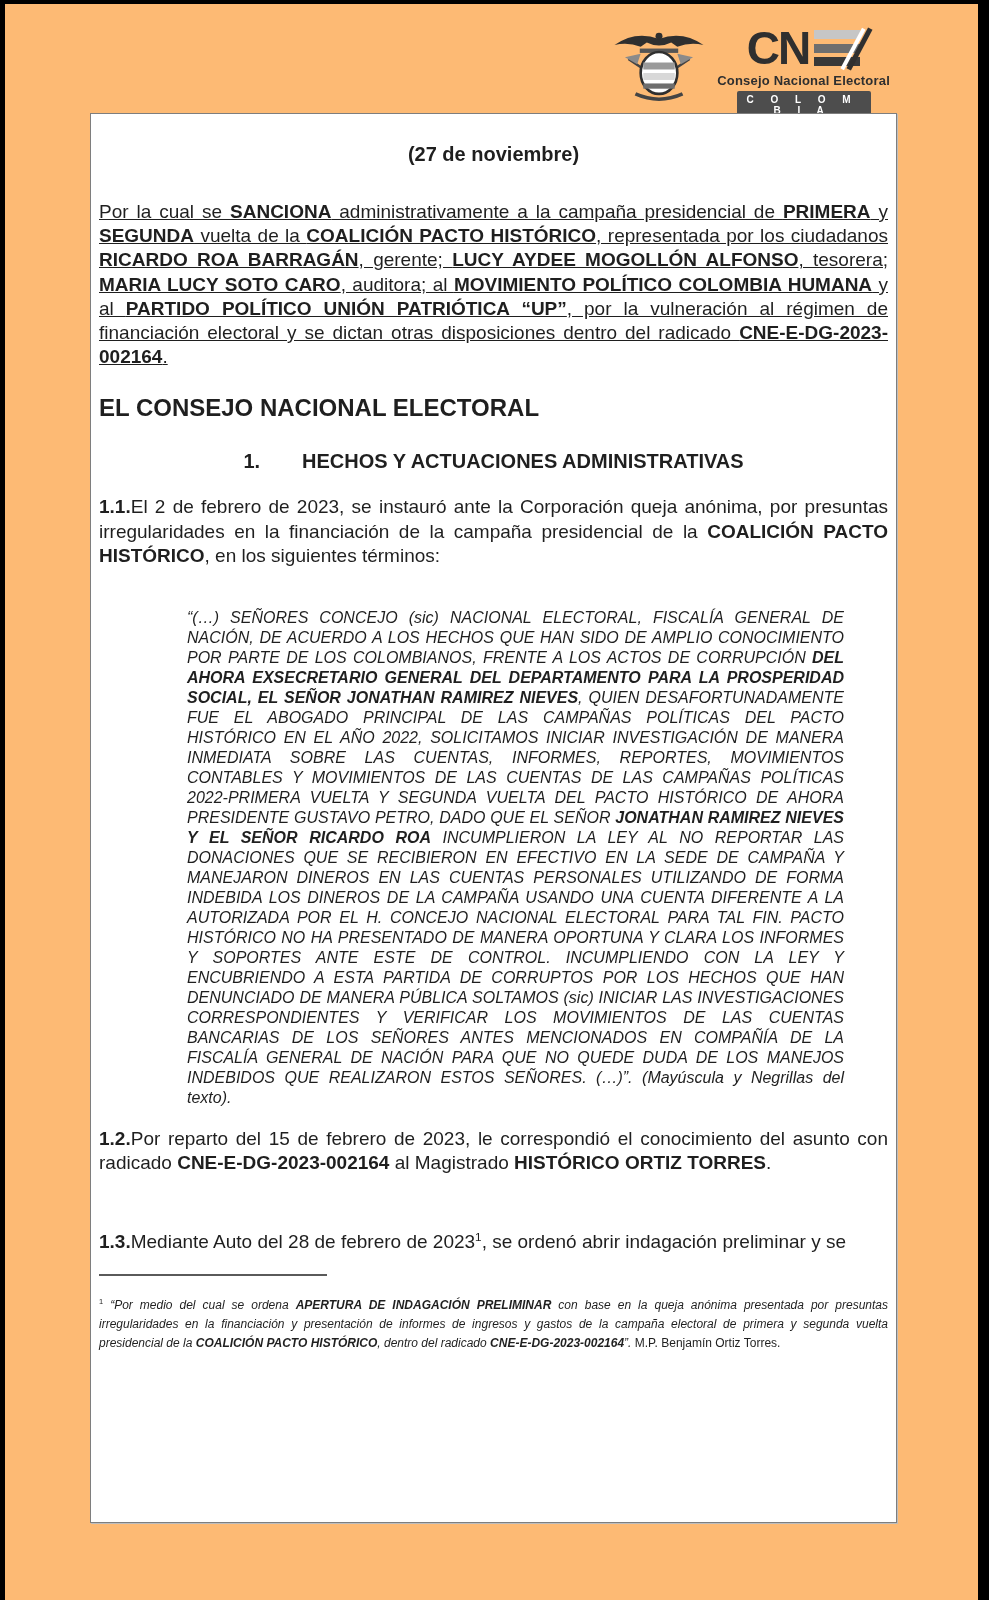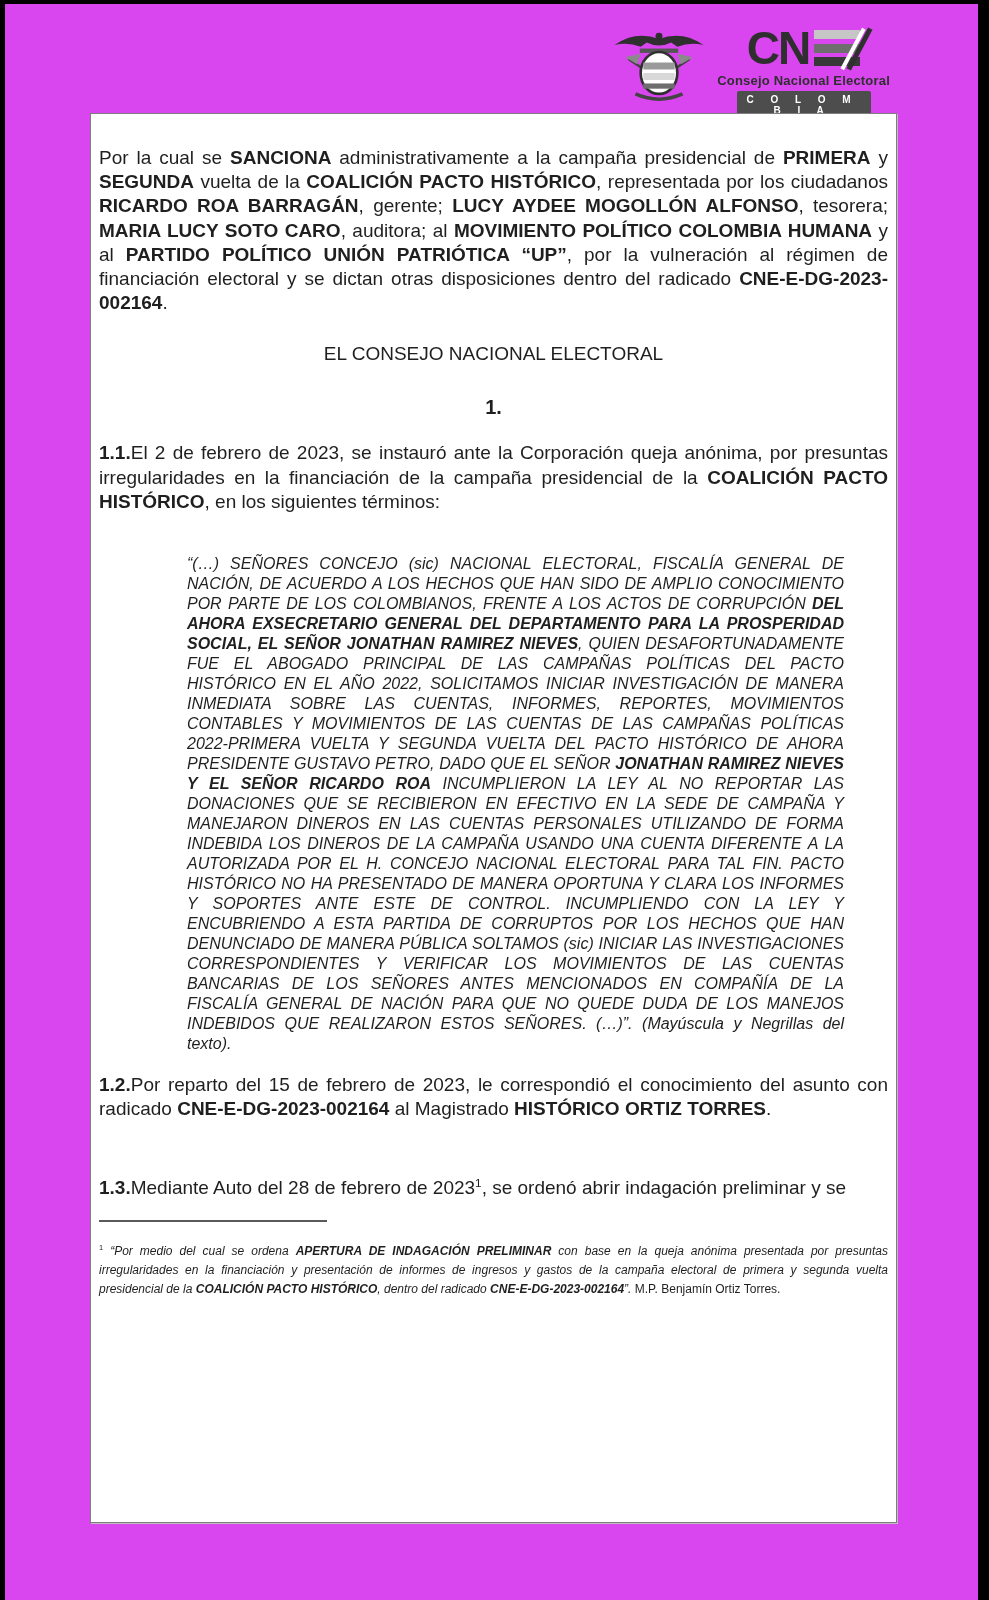--- a/index.html
+++ b/index.html
@@ -1,20 +1,20 @@
 <!DOCTYPE html>
 <html><head>
 <meta charset="utf-8">
 <style>
   html,body{margin:0;padding:0;}
   body{
     width:989px;height:1600px;position:relative;background:#000;
     font-family:"Liberation Sans",sans-serif;color:#1f1f1f;overflow:hidden;
   }
-  .page{position:absolute;left:5px;top:4px;width:973px;height:1596px;background:#d946ef;}
+  .page{position:absolute;left:5px;top:4px;width:973px;height:1596px;background:#fdba74;}
 
   
   .logo{position:absolute;top:22px;right:88px;display:flex;align-items:flex-start;gap:10px;}
   .wordmark{display:flex;flex-direction:column;align-items:center;}
   .cne-row{display:flex;align-items:center;gap:5px;height:44px;}
   .cne-cn{font-size:46px;font-weight:bold;letter-spacing:-2px;color:#2f2f2f;line-height:40px;}
   .cne-e{position:relative;width:46px;height:36px;display:flex;flex-direction:column;justify-content:space-between;}
   .cne-e .bar{height:9px;width:100%;}
   .bar1{background:#c6c6c6;}
   .bar2{background:#6e6e6e;}
@@ -26,22 +26,22 @@
     letter-spacing:7px;padding:3px 11px 3px 8px;width:134px;text-align:center;box-sizing:border-box;border-radius:2px;}
 
   
   .doc-box{
     position:absolute;left:85px;top:109px;width:807px;height:1410px;background:#fff;
     border:1px solid #7e7e7e;box-shadow:1px 1px 0 #bdbdbd;box-sizing:border-box;
     padding:0 8px;overflow:hidden;
   }
   .title{margin-top:27px;text-align:center;font-weight:bold;font-size:20px;line-height:27px;}
   .p-main{font-size:19px;line-height:24.2px;text-align:justify;}
-  .center-h{text-align:center;font-weight:normal;font-size:19px;line-height:25px;}
-  #intro{margin-top:32px;}
+  .center-h{font-weight:bold;font-size:24px;line-height:25px;}
+  #intro{margin-top:32px;text-decoration:underline;}
   #council{margin-top:26px;}
   #preamble{margin-top:26px;}
   .sec-h{margin-top:29px;display:flex;justify-content:center;gap:42px;font-weight:bold;font-size:20px;line-height:25px;}
   #item11{margin-top:21px;}
   .lbl{font-weight:bold;}
   .quote{margin:40px 44px 0 88px;font-size:16px;line-height:20px;text-align:justify;}
   #item12{margin-top:19px;}
   #item13{margin-top:55px;}
   .fsep{width:228px;border:none;border-top:2px solid #5a5a5a;margin:11px 0 0 0;}
   .footnote{margin-top:20px;font-size:12px;line-height:19px;text-align:justify;}
@@ -81,29 +81,31 @@
         </span>
       </div>
       <div class="cne-sub">Consejo Nacional Electoral</div>
       <div class="colombia">C O L O M B I A</div>
     </div>
   </div>
 
   <div class="doc-box">
 
     <div class="title">
+      <div>(27 de noviembre)</div>
     </div>
 
     <p class="p-main" id="intro"><span>Por la cual se </span><span class="b">SANCIONA</span><span> administrativamente a la campaña presidencial de </span><span class="b">PRIMERA</span><span> y </span><span class="b">SEGUNDA</span><span> vuelta de la </span><span class="b">COALICIÓN PACTO HISTÓRICO</span><span>, representada por los ciudadanos </span><span class="b">RICARDO ROA BARRAGÁN</span><span>, gerente; </span><span class="b">LUCY AYDEE MOGOLLÓN ALFONSO</span><span>, tesorera; </span><span class="b">MARIA LUCY SOTO CARO</span><span>, auditora; al </span><span class="b">MOVIMIENTO POLÍTICO COLOMBIA HUMANA</span><span> y al </span><span class="b">PARTIDO POLÍTICO UNIÓN PATRIÓTICA “UP”</span><span>, por la vulneración al régimen de financiación electoral y se dictan otras disposiciones dentro del radicado </span><span class="b">CNE-E-DG-2023-002164</span><span>.</span></p>
 
     <div class="center-h" id="council">EL CONSEJO NACIONAL ELECTORAL</div>
 
 
     <div class="sec-h">
       <span>1.</span>
+      <span>HECHOS Y ACTUACIONES ADMINISTRATIVAS</span>
     </div>
 
     <p class="p-main" id="item11"><b class="lbl">1.1.</b><span><span>El 2 de febrero de 2023, se instauró ante la Corporación queja anónima, por presuntas irregularidades en la financiación de la campaña presidencial de la </span><span class="b">COALICIÓN PACTO HISTÓRICO</span><span>, en los siguientes términos:</span></span></p>
 
     <div class="quote"><span class="i">“(…) SEÑORES CONCEJO (sic) NACIONAL ELECTORAL, FISCALÍA GENERAL DE NACIÓN, DE ACUERDO A LOS HECHOS QUE HAN SIDO DE AMPLIO CONOCIMIENTO POR PARTE DE LOS COLOMBIANOS, FRENTE A LOS ACTOS DE CORRUPCIÓN </span><span class="b i">DEL AHORA EXSECRETARIO GENERAL DEL DEPARTAMENTO PARA LA PROSPERIDAD SOCIAL, EL SEÑOR JONATHAN RAMIREZ NIEVES</span><span class="i">, QUIEN DESAFORTUNADAMENTE FUE EL ABOGADO PRINCIPAL DE LAS CAMPAÑAS POLÍTICAS DEL PACTO HISTÓRICO EN EL AÑO 2022, SOLICITAMOS INICIAR INVESTIGACIÓN DE MANERA INMEDIATA SOBRE LAS CUENTAS, INFORMES, REPORTES, MOVIMIENTOS CONTABLES Y MOVIMIENTOS DE LAS CUENTAS DE LAS CAMPAÑAS POLÍTICAS 2022-PRIMERA VUELTA Y SEGUNDA VUELTA DEL PACTO HISTÓRICO DE AHORA PRESIDENTE GUSTAVO PETRO, DADO QUE EL SEÑOR </span><span class="b i">JONATHAN RAMIREZ NIEVES Y EL SEÑOR RICARDO ROA</span><span class="i"> INCUMPLIERON LA LEY AL NO REPORTAR LAS DONACIONES QUE SE RECIBIERON EN EFECTIVO EN LA SEDE DE CAMPAÑA Y MANEJARON DINEROS EN LAS CUENTAS PERSONALES UTILIZANDO DE FORMA INDEBIDA LOS DINEROS DE LA CAMPAÑA USANDO UNA CUENTA DIFERENTE A LA AUTORIZADA POR EL H. CONCEJO NACIONAL ELECTORAL PARA TAL FIN. PACTO HISTÓRICO NO HA PRESENTADO DE MANERA OPORTUNA Y CLARA LOS INFORMES Y SOPORTES ANTE ESTE DE CONTROL. INCUMPLIENDO CON LA LEY Y ENCUBRIENDO A ESTA PARTIDA DE CORRUPTOS POR LOS HECHOS QUE HAN DENUNCIADO DE MANERA PÚBLICA SOLTAMOS (sic) INICIAR LAS INVESTIGACIONES CORRESPONDIENTES Y VERIFICAR LOS MOVIMIENTOS DE LAS CUENTAS BANCARIAS DE LOS SEÑORES ANTES MENCIONADOS EN COMPAÑÍA DE LA FISCALÍA GENERAL DE NACIÓN PARA QUE NO QUEDE DUDA DE LOS MANEJOS INDEBIDOS QUE REALIZARON ESTOS SEÑORES. (…)”. (Mayúscula y Negrillas del texto).</span></div>
 
     <p class="p-main" id="item12"><b class="lbl">1.2.</b><span><span>Por reparto del 15 de febrero de 2023, le correspondió el conocimiento del asunto con radicado </span><span class="b">CNE-E-DG-2023-002164</span><span> al Magistrado </span><span class="b">HISTÓRICO ORTIZ TORRES</span><span>.</span></span></p>
 
     <p class="p-main" id="item13"><b class="lbl">1.3.</b><span><span>Mediante Auto del 28 de febrero de 2023</span><span class="sup">1</span><span>, se ordenó abrir indagación preliminar y se</span></span></p>
 

